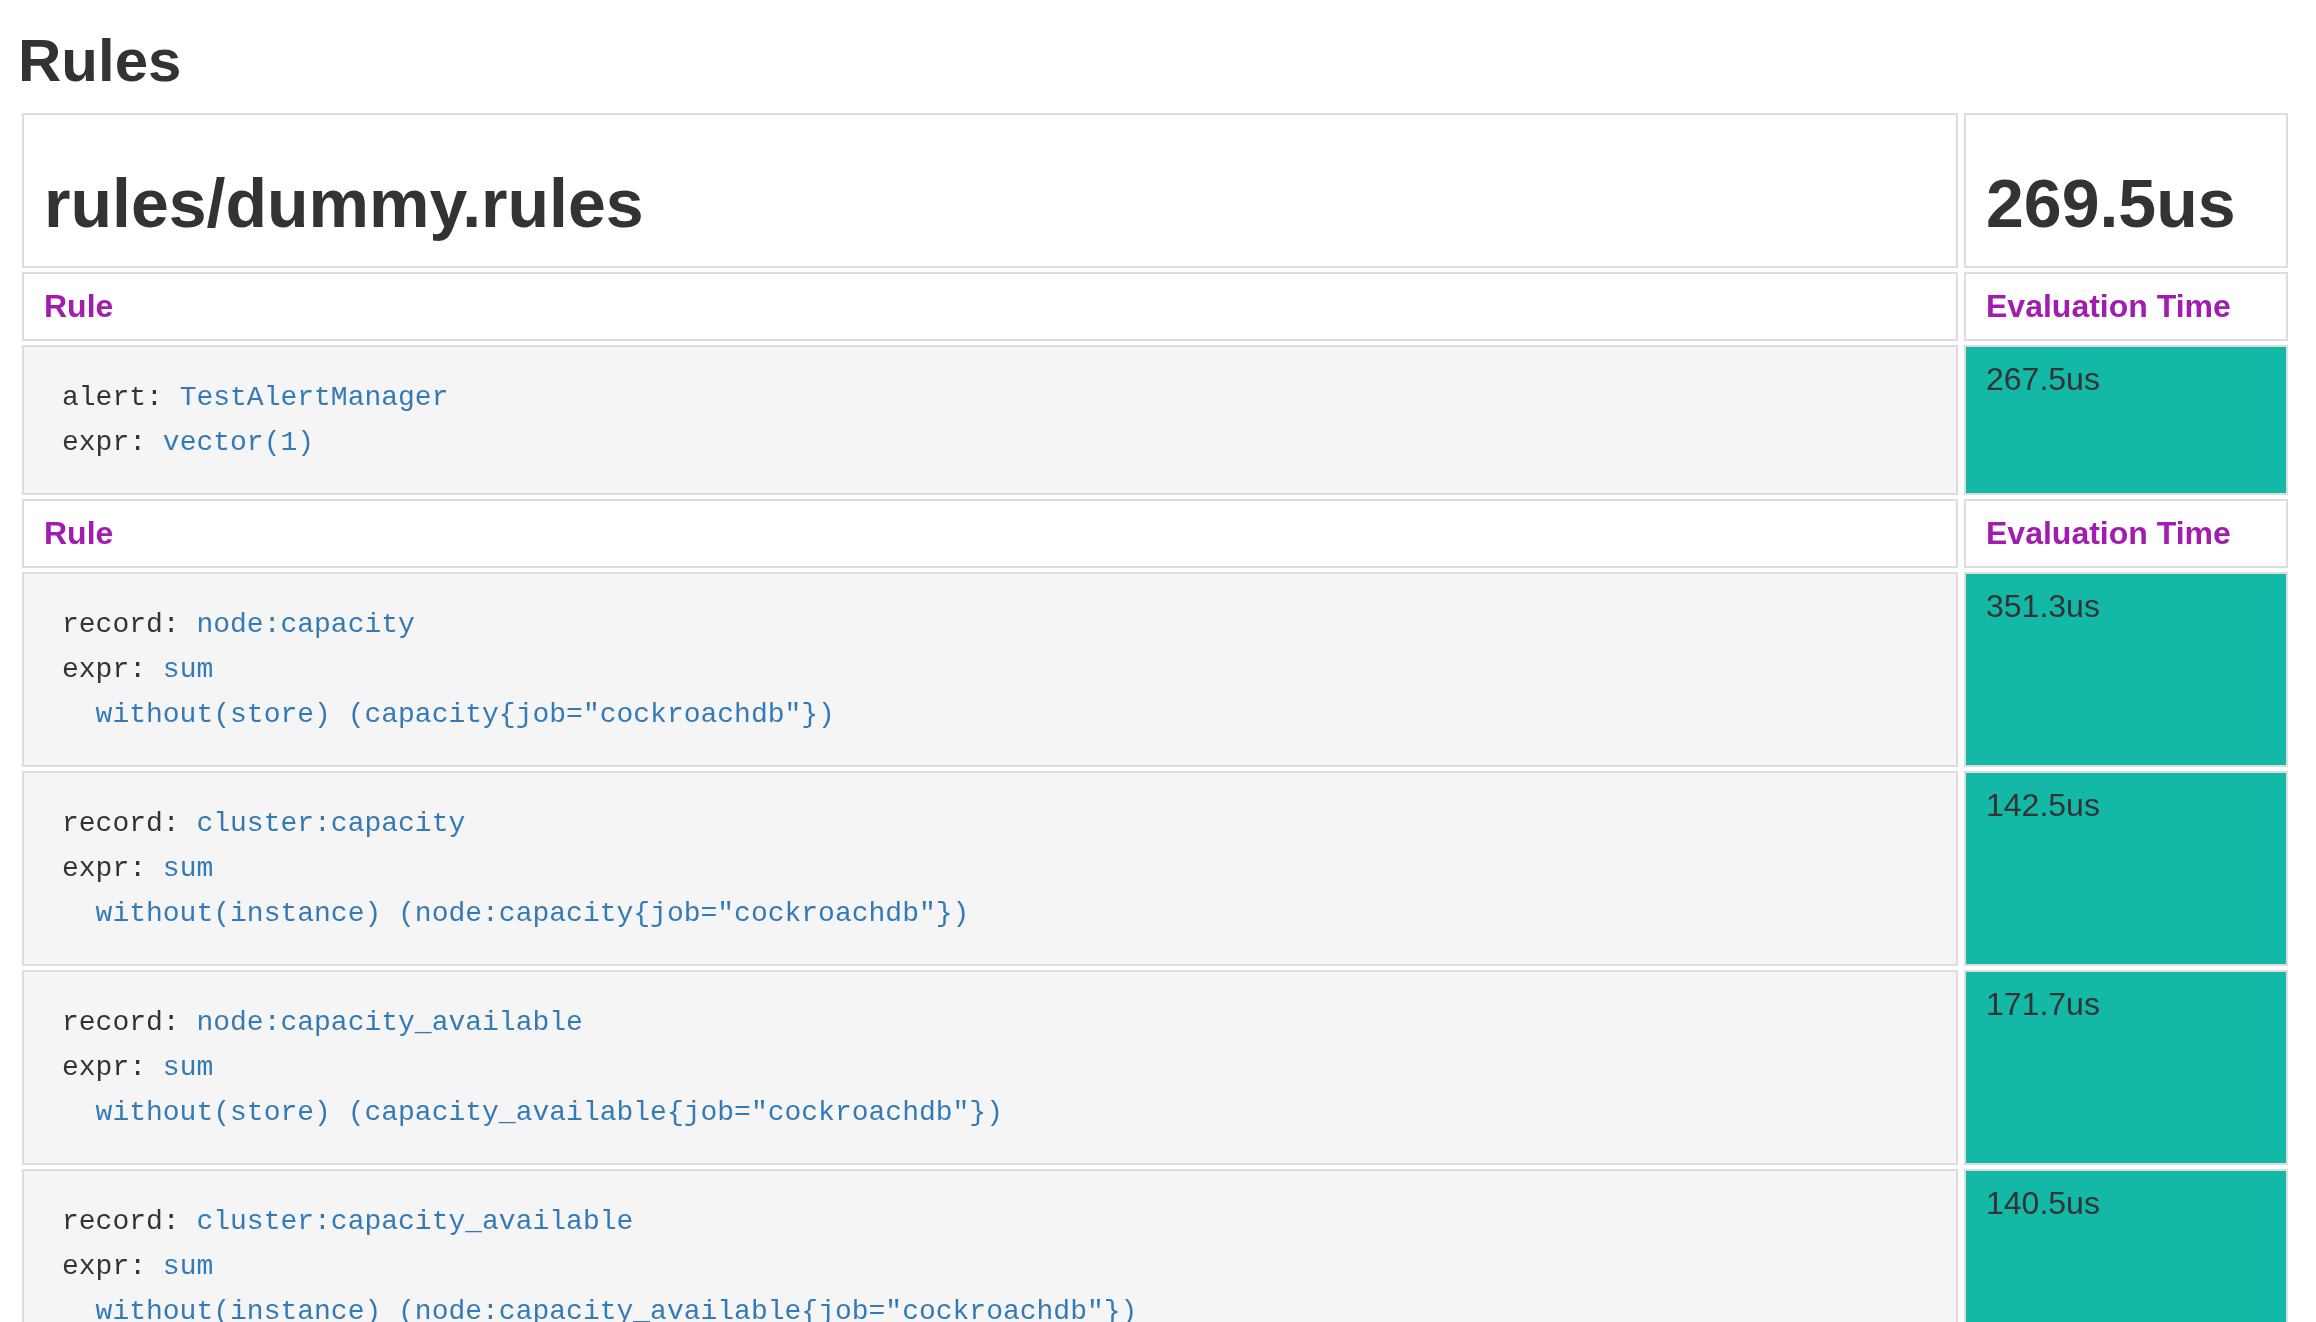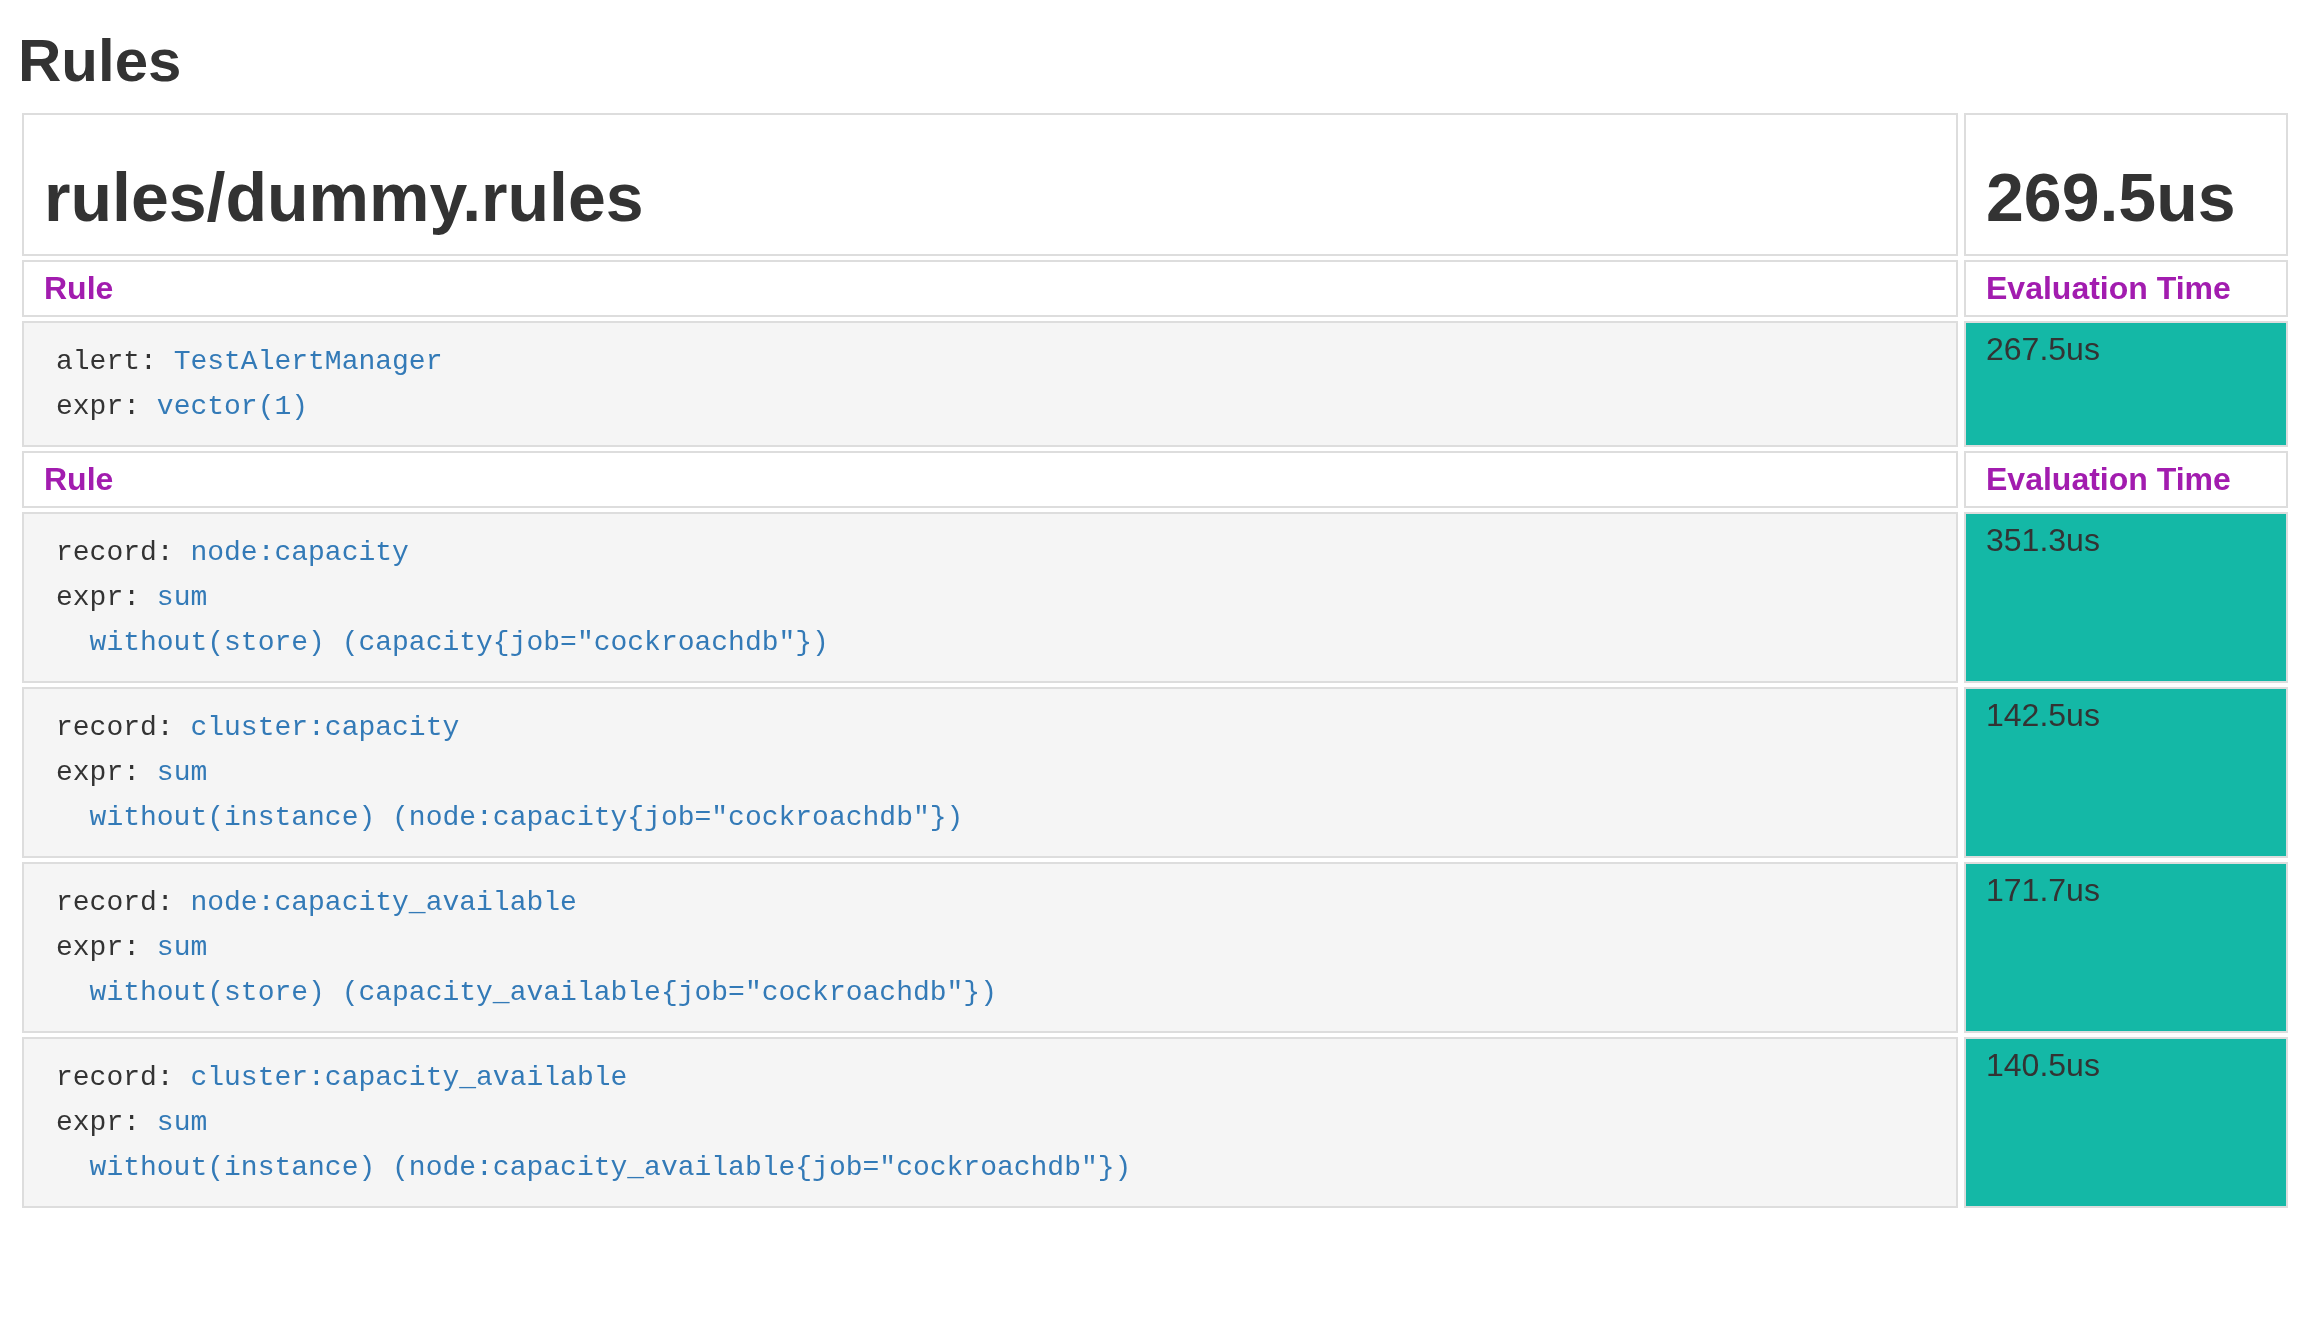--- a/index.html
+++ b/index.html
@@ -34,21 +34,21 @@
     table-layout: fixed;
     width: 2278px;
   }
   table.rules-table col.col-rule { }
   table.rules-table col.col-time { width: 324px; }
   table.rules-table td, table.rules-table th {
     box-sizing: border-box;
     border: 2px solid #dddddd;
     vertical-align: top;
     text-align: left;
-    padding: 4px 20px;
+    padding: 10px 20px;
     font-size: 32px;
     line-height: 45px;
   }
   td.group-cell {
     padding: 12px 20px;
     background: #ffffff;
   }
   td.group-cell h2 {
     font-size: 68px;
     line-height: 77px;
@@ -60,21 +60,21 @@
   }
   th.col-header {
     font-weight: 700;
     color: #a21caf;
     background: #ffffff;
   }
   td.rule-cell {
     background: #f5f5f5;
   }
   td.rule-cell pre {
-    margin: 12px;
+    margin: 18px;
     font-family: "Liberation Mono", monospace;
     font-size: 28px;
     line-height: 45px;
     color: #333333;
     white-space: pre;
     overflow: hidden;
   }
   td.rule-cell pre a.rule-link {
     color: #337ab7;
     text-decoration: none;

